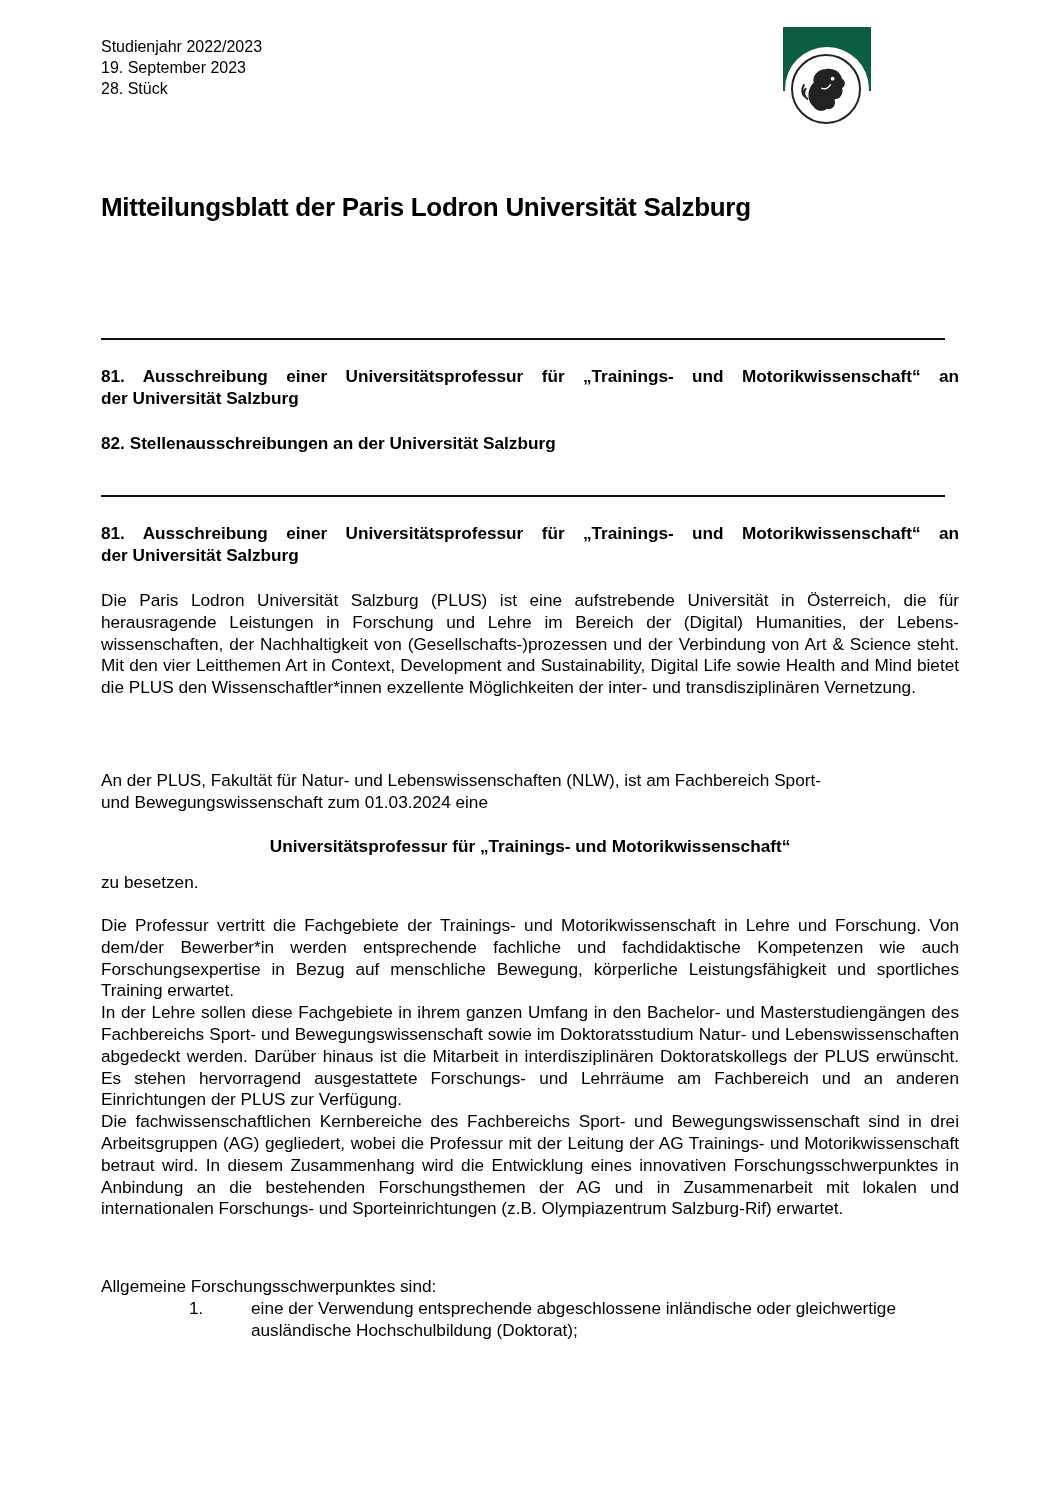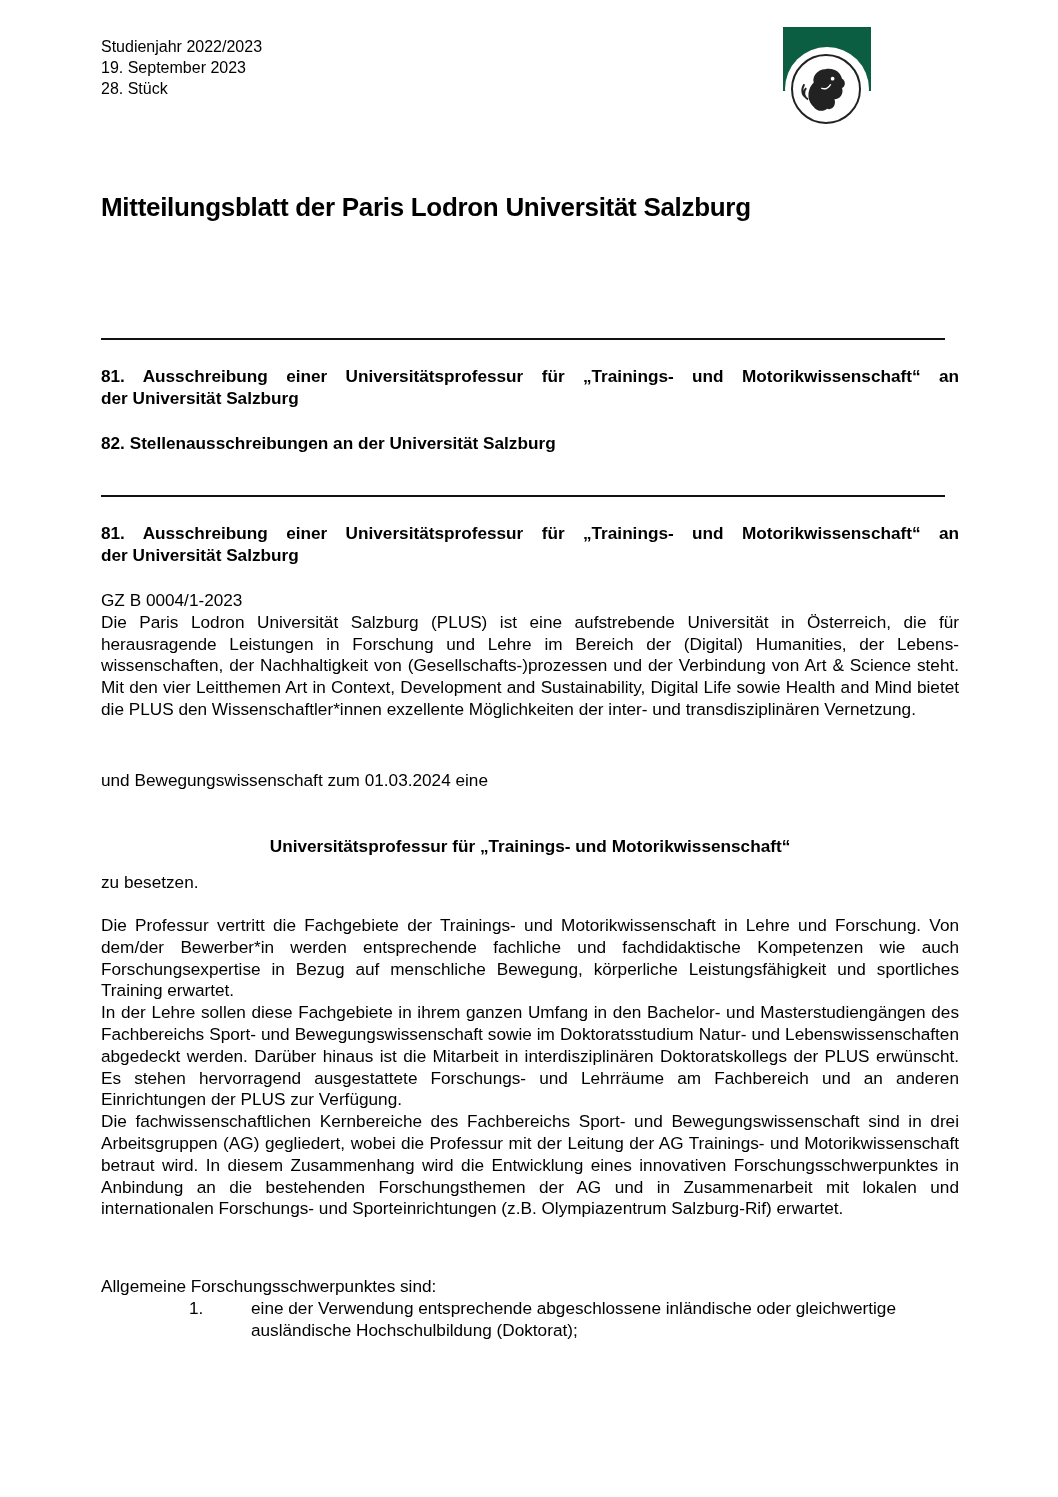--- a/index.html
+++ b/index.html
@@ -67,25 +67,25 @@
 </div>
 
 <div class="rule" style="top:495px"></div>
 
 <div class="toc" style="top:522px">
   <div style="text-align:justify;text-align-last:justify;">81. Ausschreibung einer Universitätsprofessur für „Trainings- und Motorikwissenschaft“ an</div>
   <div>der Universität Salzburg</div>
 </div>
 
 <div class="body-block" style="top:590px">
-  <p>GZ B 0004/1-2023</p>
   <p>Die Paris Lodron Universität Salzburg (PLUS) ist eine aufstrebende Universität in Österreich, die für herausragende Leistungen in Forschung und Lehre im Bereich der (Digital) Humanities, der Lebens­wissenschaften, der Nachhaltigkeit von (Gesellschafts-)prozessen und der Verbindung von Art &amp; Science steht. Mit den vier Leitthemen Art in Context, Development and Sustainability, Digital Life sowie Health and Mind bietet die PLUS den Wissenschaftler*innen exzellente Möglichkeiten der inter- und transdisziplinären Vernetzung.</p>
 </div>
 
 <div class="body-block" style="top:770px; text-align:left;">
+  <p>An der PLUS, Fakultät für Natur- und Lebenswissenschaften (NLW), ist am Fachbereich Sport-</p>
   <p>und Bewegungswissenschaft zum 01.03.2024 eine</p>
 </div>
 
 <div class="center-heading">Universitätsprofessur für „Trainings- und Motorikwissenschaft“</div>
 
 <div class="body-block" style="top:872px">
   <p>zu besetzen.</p>
 </div>
 
 <div class="body-block" style="top:915px">

